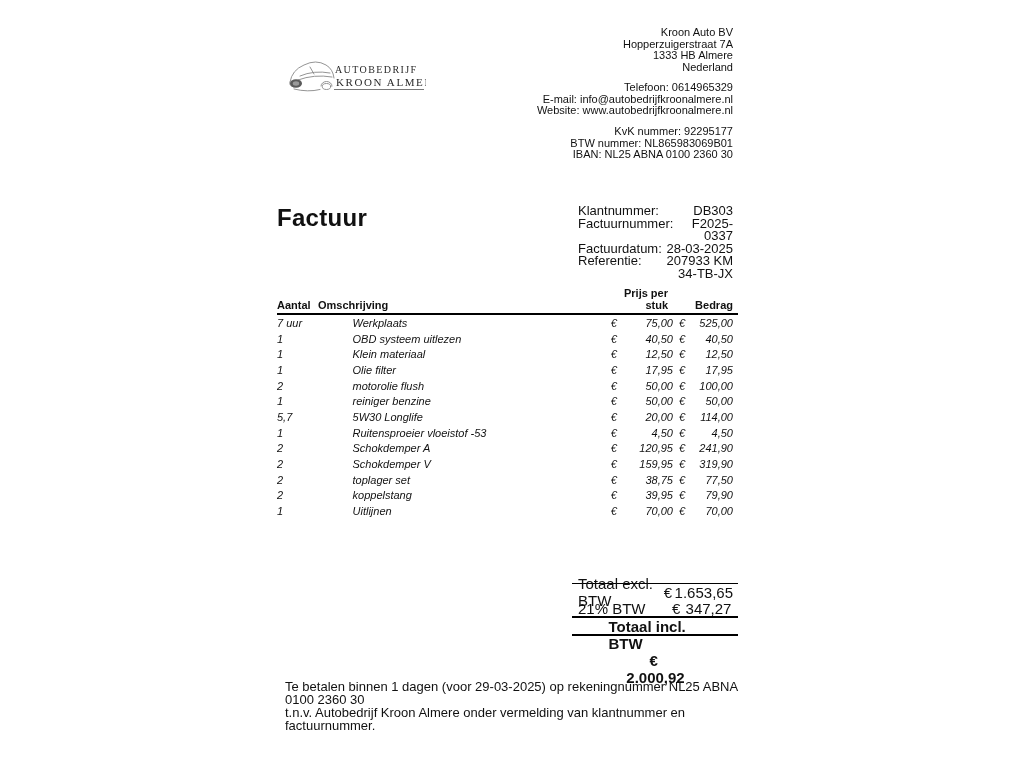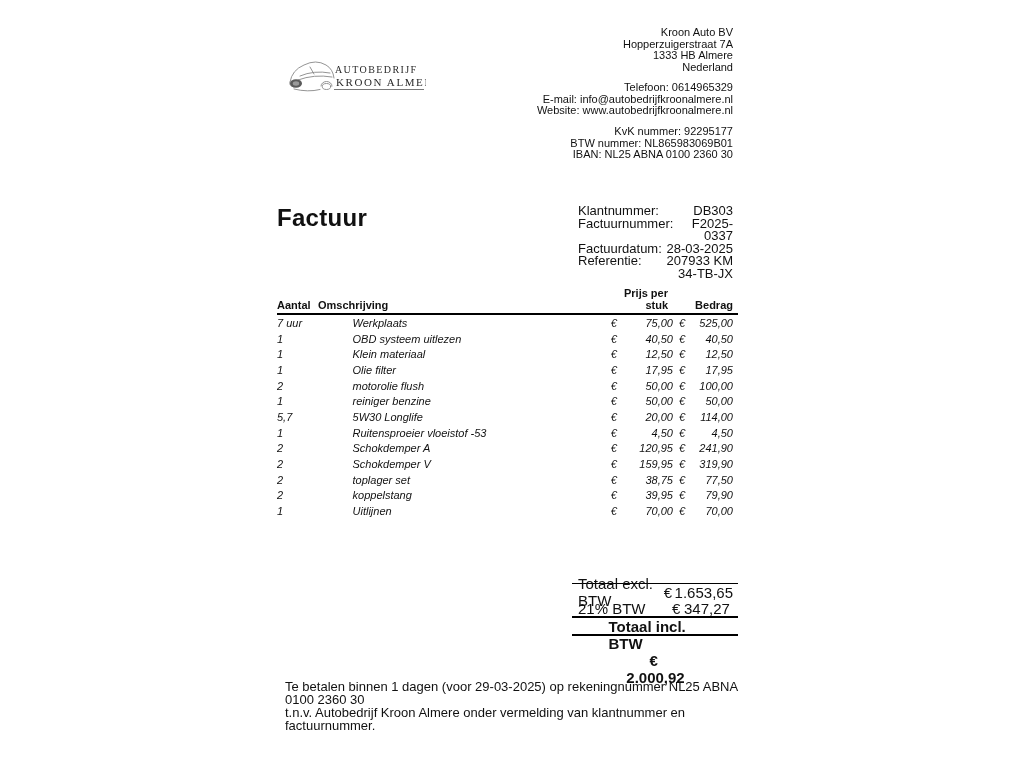--- a/index.html
+++ b/index.html
@@ -71,21 +71,21 @@
     font-size: 15px;
     border-top: 1px solid #000;
     border-bottom: 2px solid #000;
   }
   .tot-row {
     display: flex; align-items: center; height: 16px;
     padding-left: 6px; padding-right: 5px;
   }
   .t-label { width: 94px; }
   .t-eur { width: 12px; }
-  .t-value { flex: 1 1 auto; text-align: left; }
+  .t-value { flex: 1 1 auto; text-align: center; }
   .tot-row.bold { font-weight: bold; border-top: 2px solid #000; flex-direction: column; }
 
   
   .footer {
     position: absolute; left: 285px; top: 680px; width: 470px;
     font-size: 13px; line-height: 13px;
   }
 </style>
 </head>
 <body>

